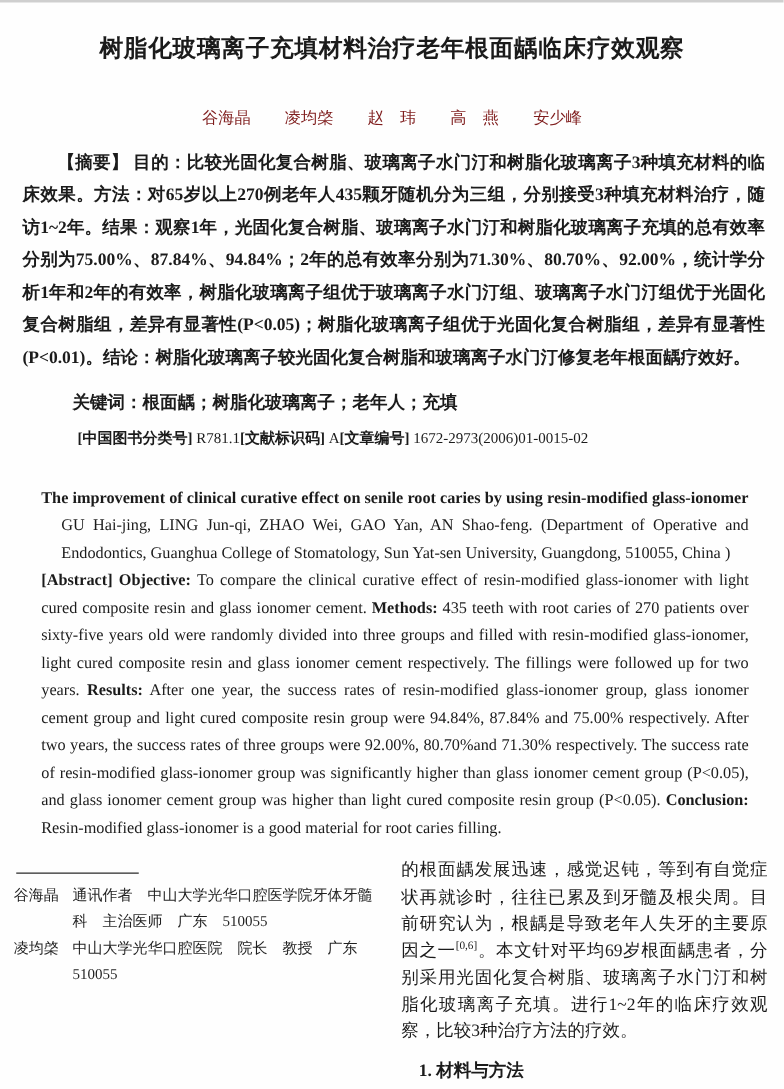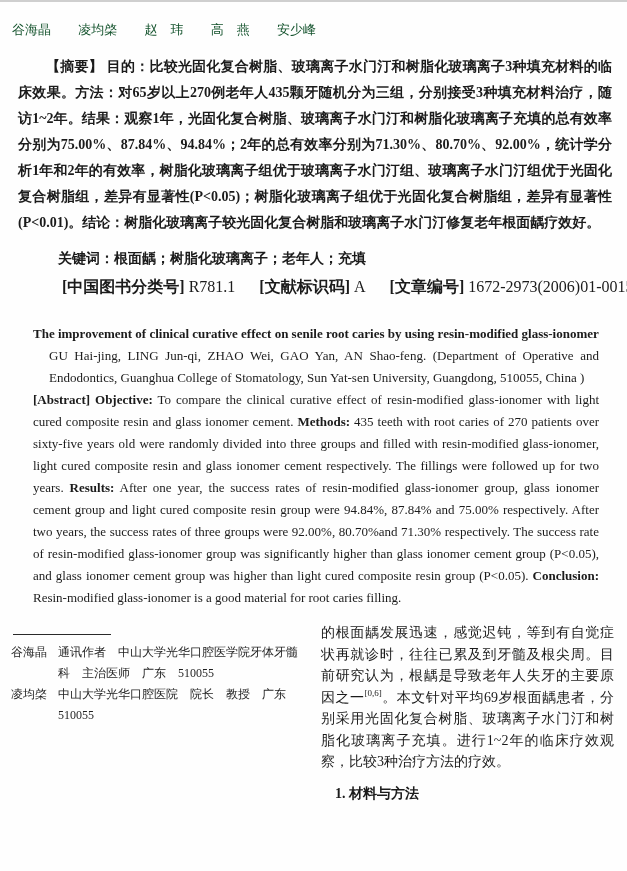--- a/index.html
+++ b/index.html
@@ -9,30 +9,30 @@
     -webkit-font-smoothing:antialiased;
   }
   .scan-edge{height:2px;background:#cfcfcf;width:100%;}
   .page{padding-top:1px;}
 
   .title{
     margin:24px 30px 0;text-align:center;
     font-family:"Liberation Sans","DejaVu Sans",sans-serif;
     font-weight:700;font-size:19px;letter-spacing:0.5px;line-height:26px;
   }
-  .authors{margin-top:18px;text-align:left;font-size:13px;color:#14532d;}
+  .authors{margin-top:32px;text-align:center;font-size:13px;color:#7f1d1d;}
   .authors span{margin:0 12px;}
 
   .abstract-cn{
     margin:15px 15px 0 18px;font-weight:700;font-size:14px;line-height:26px;
     text-align:justify;
   }
   .abstract-cn .para{text-indent:2em;}
   .kw-line{margin:10px 15px 0 18px;padding-left:40px;font-weight:700;font-size:14px;line-height:26px;}
-  .cls-line{margin:1px 15px 0 18px;padding-left:44px;font-size:16px;line-height:27px;display:flex;gap:24px;}
+  .cls-line{margin:1px 15px 0 18px;padding-left:44px;font-size:12px;line-height:27px;display:flex;}
   .cls-label{font-weight:700;}
   .cls-item{white-space:nowrap;}
   .cls-item + .cls-item{margin-left:0;}
   .cls-gap1{margin-left:52px;}
   .cls-gap2{margin-left:46px;}
 
   .abstract-en{margin:23px 28px 0 33px;font-size:13px;line-height:22px;}
   .en-title{font-weight:700;text-align:left;}
   .en-authors{text-align:justify;margin-left:16px;}
   .en-body{text-align:justify;}
@@ -54,20 +54,21 @@
 
   .sec-heading{font-weight:700;margin:10px 0 3px;text-indent:1em;text-align:left;}
 </style>
 </head>
 <body>
 
 <div class="scan-edge"></div>
 
 <div class="page">
 
+  <div class="title">树脂化玻璃离子充填材料治疗老年根面龋临床疗效观察</div>
 
   <div class="authors">
     <span>谷海晶</span>
     <span>凌均棨</span>
     <span>赵　玮</span>
     <span>高　燕</span>
     <span>安少峰</span>
   </div>
 
   <div class="abstract-cn">

